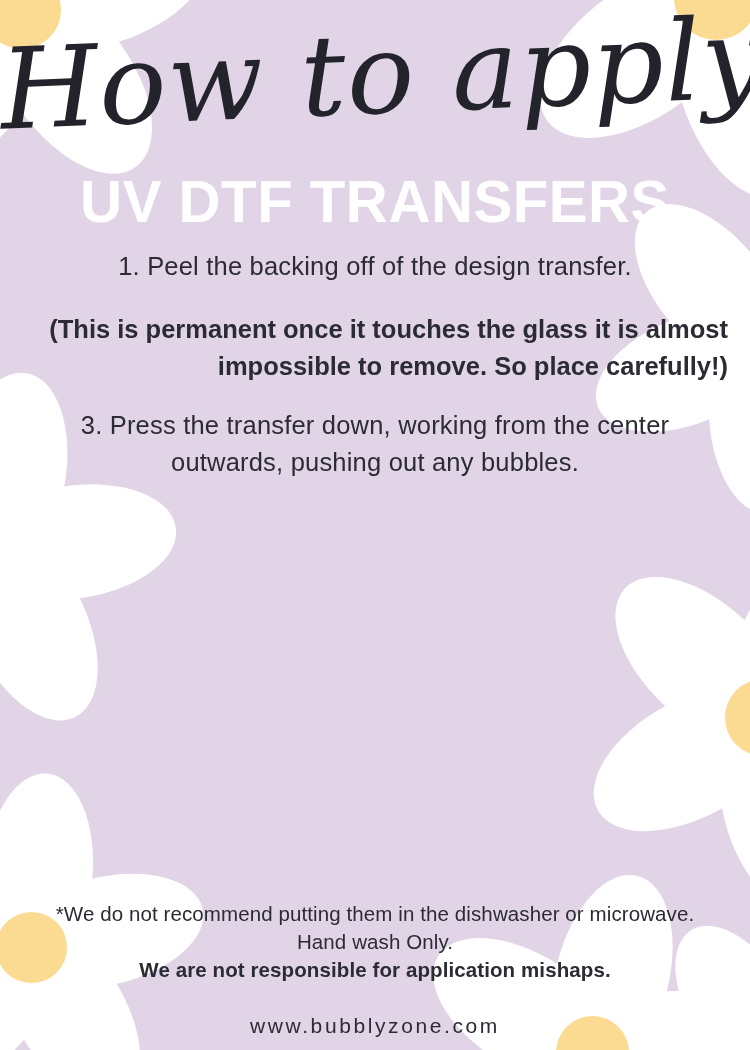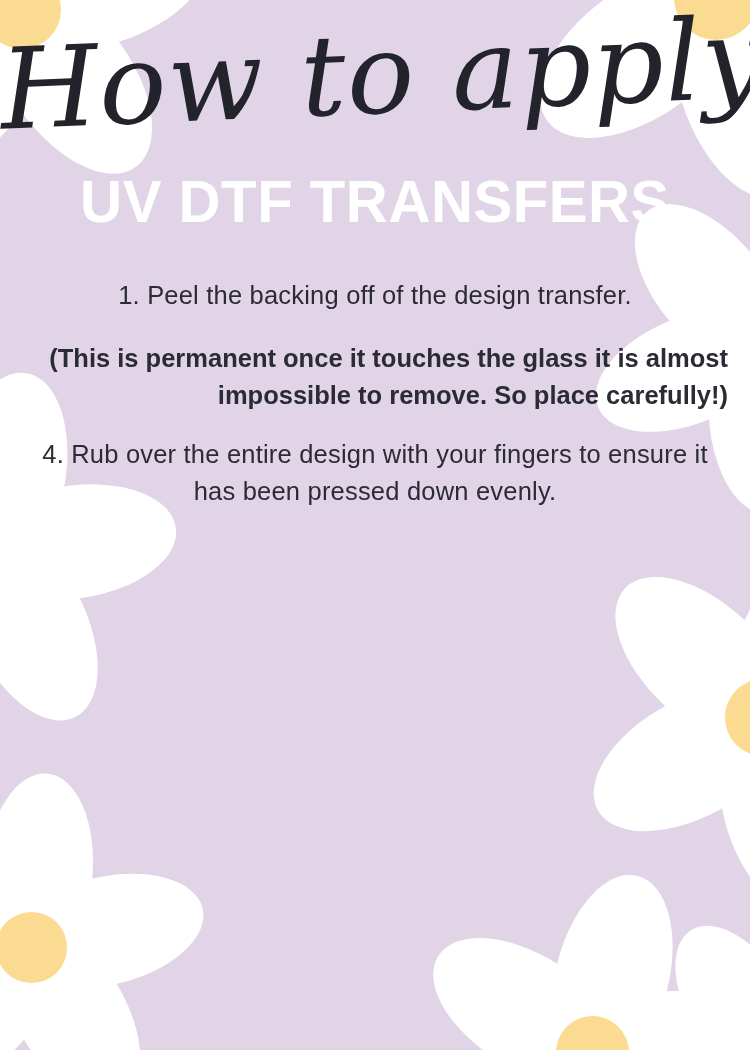--- a/index.html
+++ b/index.html
@@ -84,21 +84,20 @@
 
   
   .body-wrap {
     position: absolute;
     left: 0;
     right: 0;
     top: 248px;
     z-index: 6;
     padding: 0 22px;
     box-sizing: border-box;
-    margin-top: 29px;
   }
   .step {
     text-align: center;
     font-size: 25.5px;
     line-height: 37px;
     font-weight: 400;
     letter-spacing: 0.2px;
     margin: 0 0 26px 0;
   }
   .step.tight { margin-bottom: 22px; }
@@ -216,22 +215,27 @@
   <div class="body-wrap">
 
     <p class="step">
       <span>1. Peel the backing off of the design transfer.</span>
     </p>
 
     <p class="step tight">
       <span class="note">(This is permanent once it touches the glass it is almost impossible to remove. So place carefully!)</span>
     </p>
 
-
     <p class="step">
-      <span>4. Rub over the entire design with your fingers to ensure it has been pressed down evenly.</span>
+      <span>3. Press the transfer down, working from the center outwards, pushing out any bubbles.</span>
     </p>
 
 
-  </div>
-
+
+  </div>
+
+  <div class="footer">
+    <div class="footer-line">*We do not recommend putting them in the dishwasher or microwave. Hand wash Only.</div>
+    <div class="footer-line bold">We are not responsible for application mishaps.</div>
+    <div class="website">www.bubblyzone.com</div>
+  </div>
 
 </div>
 
 </body></html>

